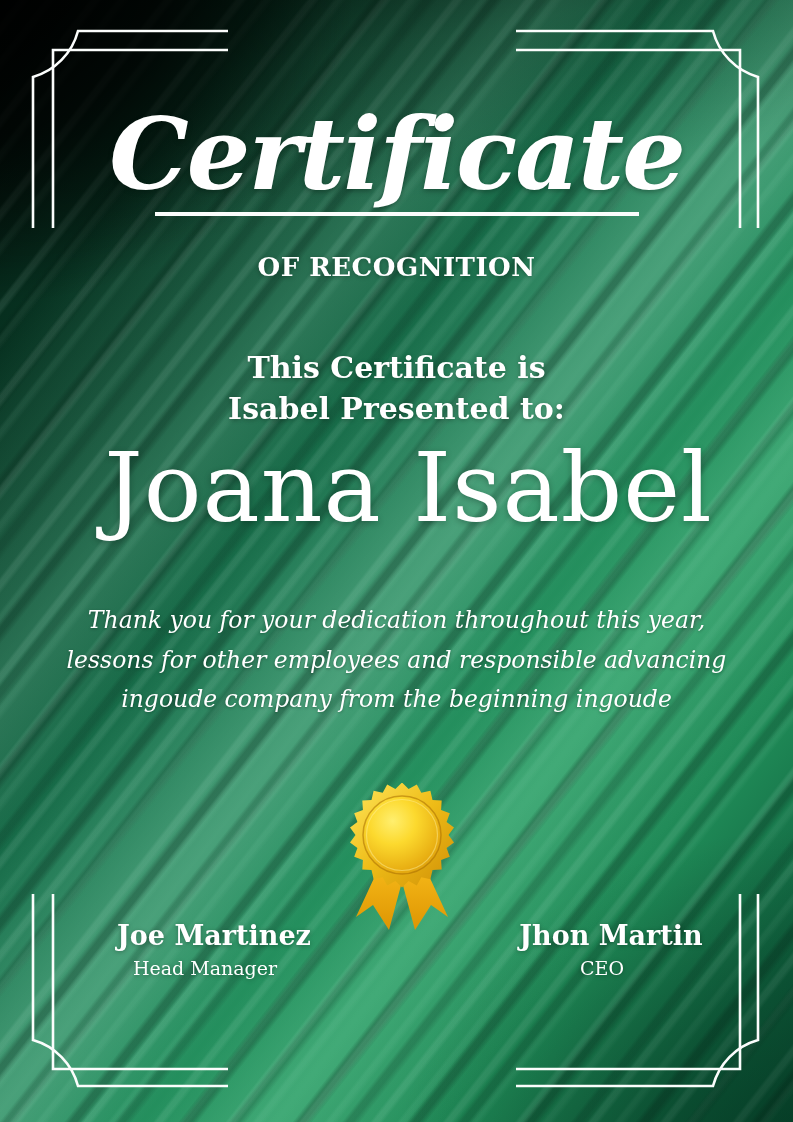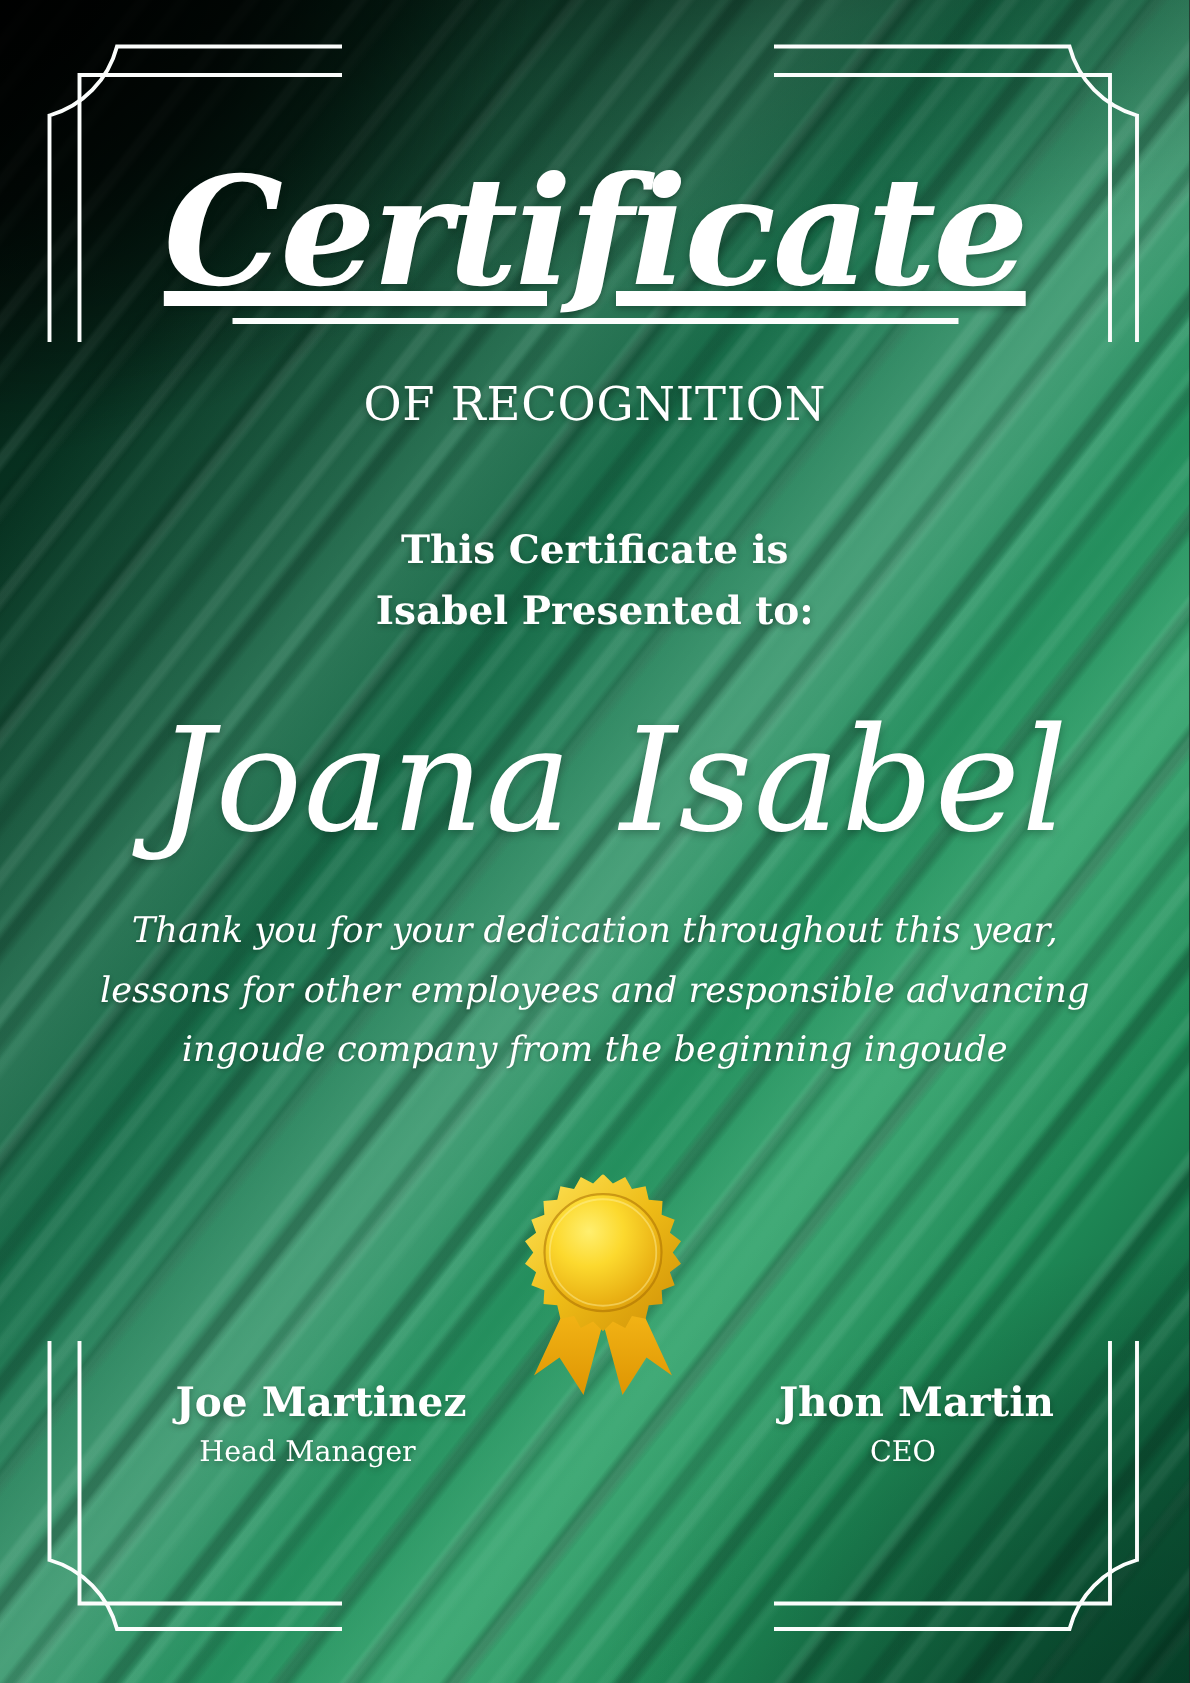--- a/index.html
+++ b/index.html
@@ -23,48 +23,46 @@
   .frame-svg path { fill: none; stroke: #fbfdfc; stroke-width: 2.6; }
   .abs { position: absolute; left: 0; right: 0; text-align: center; }
   .title {
     top: 102px;
     font-style: italic;
     font-weight: 700;
     font-size: 100px;
     line-height: 1.04;
     letter-spacing: -2px;
     text-shadow: 0 2px 5px rgba(0,20,12,0.35);
-    text-decoration: underline;
   }
   .title-underline {
     position: absolute;
     top: 212px;
     left: 50%;
     margin-left: -242px;
     width: 484px;
     height: 4px;
     background: #fbfdfc;
   }
   .subtitle {
     top: 252px;
-    font-weight: 400;
-    font-size: 31px;
+    font-weight: 700;
+    font-size: 26px;
     letter-spacing: 0.5px;
     text-shadow: 0 1px 4px rgba(0,20,12,0.35);
   }
   .presented {
     top: 347px;
     font-weight: 700;
-    font-size: 26px;
+    font-size: 30px;
     line-height: 41px;
     text-shadow: 0 1px 4px rgba(0,20,12,0.35);
   }
   .recipient {
-    top: 456px;
-    font-style: italic;
+    top: 424px;
     font-weight: 400;
     font-size: 96px;
     line-height: 1.35;
     letter-spacing: 1px;
     text-shadow: 0 2px 6px rgba(0,20,12,0.3);
     padding-left: 24px;
   }
   .body-text {
     top: 601px;
     font-size: 23.5px;

